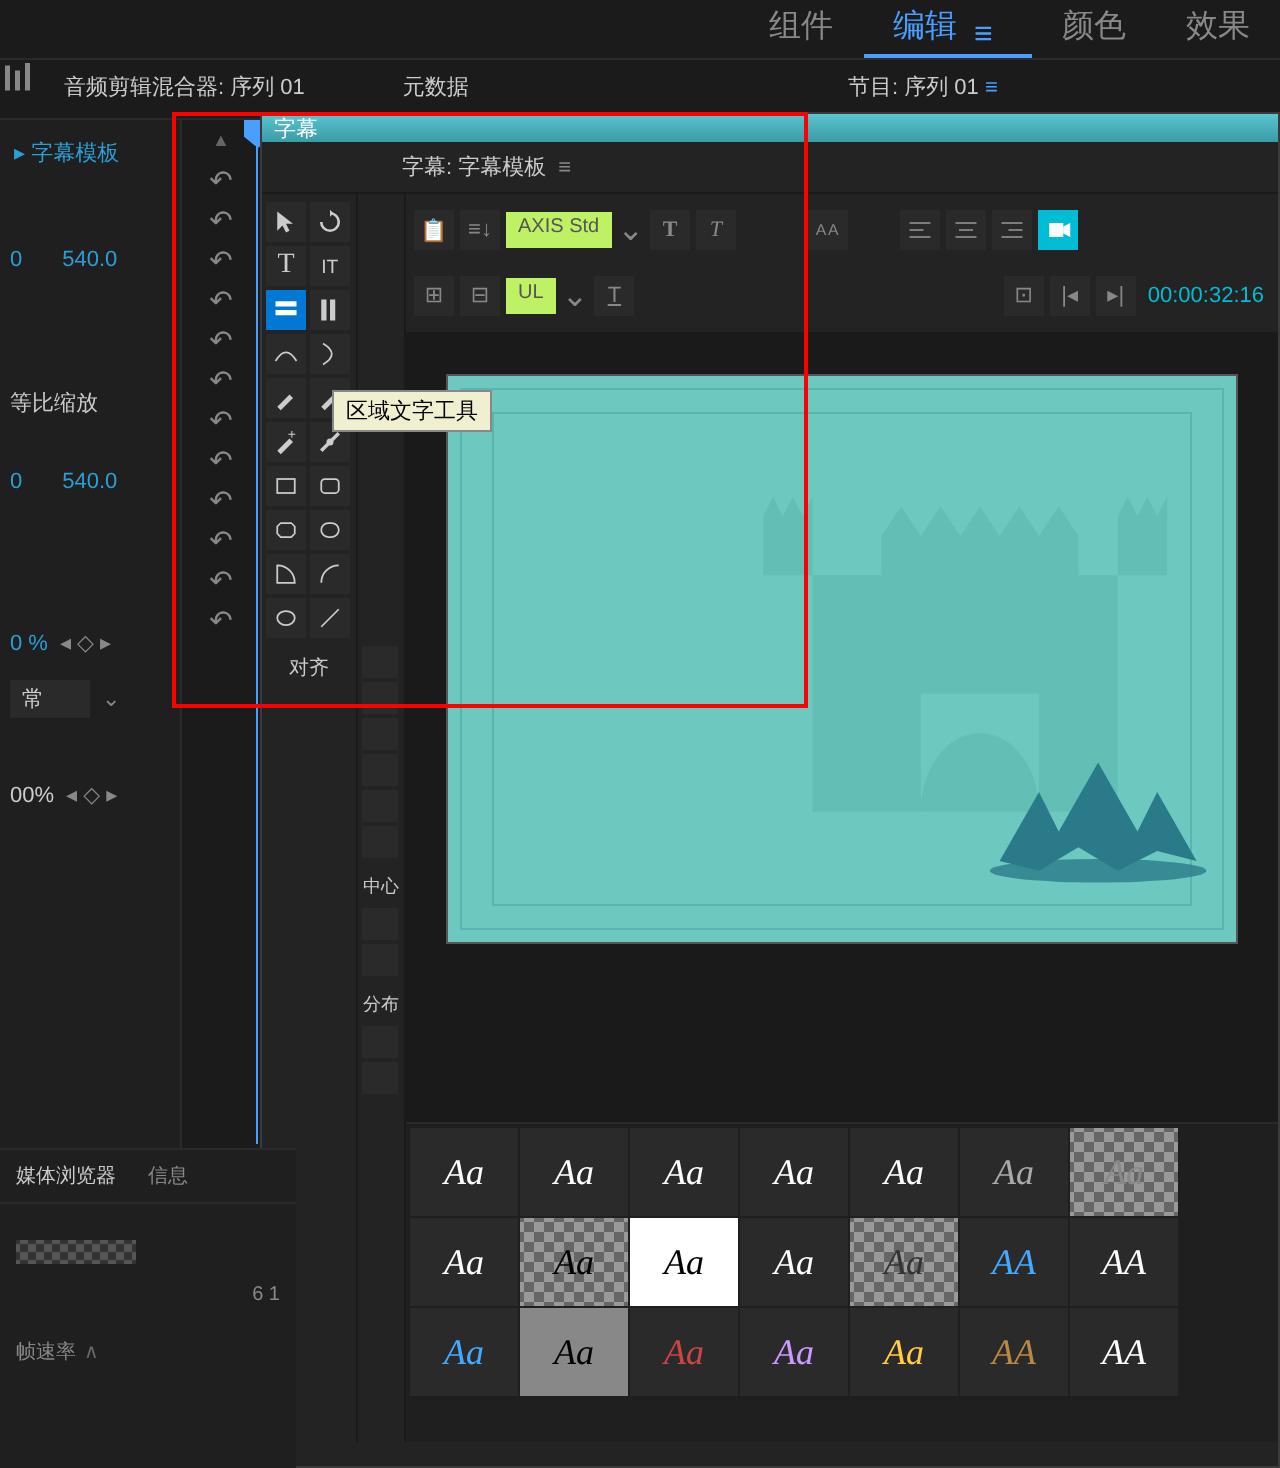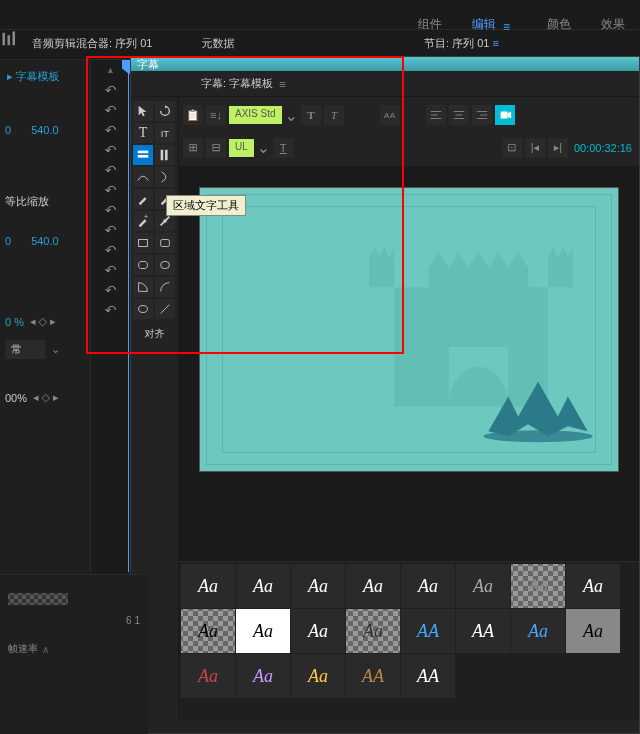--- a/index.html
+++ b/index.html
@@ -1,19 +1,19 @@
 <!DOCTYPE html>
 <html><head>
   <meta charset="utf-8">
   <style>
     * { margin: 0; padding: 0; box-sizing: border-box; font-family: Arial, sans-serif; }
     body { background: #1b1b1b; color: #ccc; width: 640px; height: 734px; overflow: hidden; position: relative; }
     
     .top-tabs { display: flex; height: 30px; background: #1b1b1b; border-bottom: 1px solid #2a2a2a; }
-    .top-tab { padding: 16px 15px; font-size: 12px; color: #888; cursor: pointer; }
+    .top-tab { padding: 3px 15px; font-size: 16px; color: #888; cursor: pointer; }
     .top-tab.active { color: #4a9eff; border-bottom: 2px solid #4a9eff; }
     .hamburger { width: 14px; height: 10px; display: inline-block; vertical-align: middle; margin-left: 4px; }
     .hamburger::before { content: "≡"; color: #4a9eff; }
     
     .secondary-bar { display: flex; height: 30px; background: #1b1b1b; border-bottom: 1px solid #2a2a2a; }
     .secondary-item { padding: 6px 12px; font-size: 11px; color: #ccc; }
     
     .main-area { display: flex; height: calc(100% - 60px); }
     
     .left-panel { width: 90px; background: #1f1f1f; padding: 5px; font-size: 11px; }
@@ -288,20 +288,35 @@
           </div>
         <div class="tool-btn">
             <svg viewBox="0 0 16 16">
               <line x1="3" y1="13" x2="13" y2="3" stroke="#ccc"></line>
             </svg>
           </div>
       </div>
       <div class="section-label">对齐</div>
     </div>
 
+    <div class="align-col">
+      <div style="height:222px"></div>
+      <div class="align-btn"></div>
+      <div class="align-btn"></div>
+      <div class="align-btn"></div>
+      <div class="align-btn"></div>
+      <div class="align-btn"></div>
+      <div class="align-btn"></div>
+      <div class="section-label" style="font-size:9px">中心</div>
+      <div class="align-btn"></div>
+      <div class="align-btn"></div>
+      <div class="section-label" style="font-size:9px">分布</div>
+      <div class="align-btn"></div>
+      <div class="align-btn"></div>
+    </div>
 
     <div class="canvas-area">
       <div class="canvas-toolbar">
         <div style="display:flex;gap:3px;flex-wrap:wrap;width:100%;align-items:center">
           <div class="tb-icon">📋</div>
           <div class="tb-icon">≡↓</div>
           <div class="tb-dropdown">AXIS Std</div>
           <span style="color:#888">⌄</span>
           <div class="tb-icon" style="font-family:serif;font-weight:bold">T</div>
           <div class="tb-icon" style="font-family:serif;font-style:italic">T</div>
@@ -405,20 +420,24 @@
       </div>
     </div>
   </div>
 </div>
 
 <div class="tooltip" style="top:195px;left:166px">区域文字工具</div>
 
 <div class="red-box" style="top:56px;left:86px;width:318px;height:298px"></div>
 
 <div class="browser-panel">
+  <div class="browser-tabs">
+    <div class="browser-tab active">媒体浏览器</div>
+    <div class="browser-tab">信息</div>
+  </div>
   <div class="browser-body">
     <div class="checkered-bar"></div>
     <div style="text-align:right;margin-top:8px">6 1</div>
     <div style="margin-top:16px;display:flex;align-items:center;gap:4px">
       <span>帧速率</span>
       <span style="color:#666">∧</span>
     </div>
   </div>
 </div>
 

